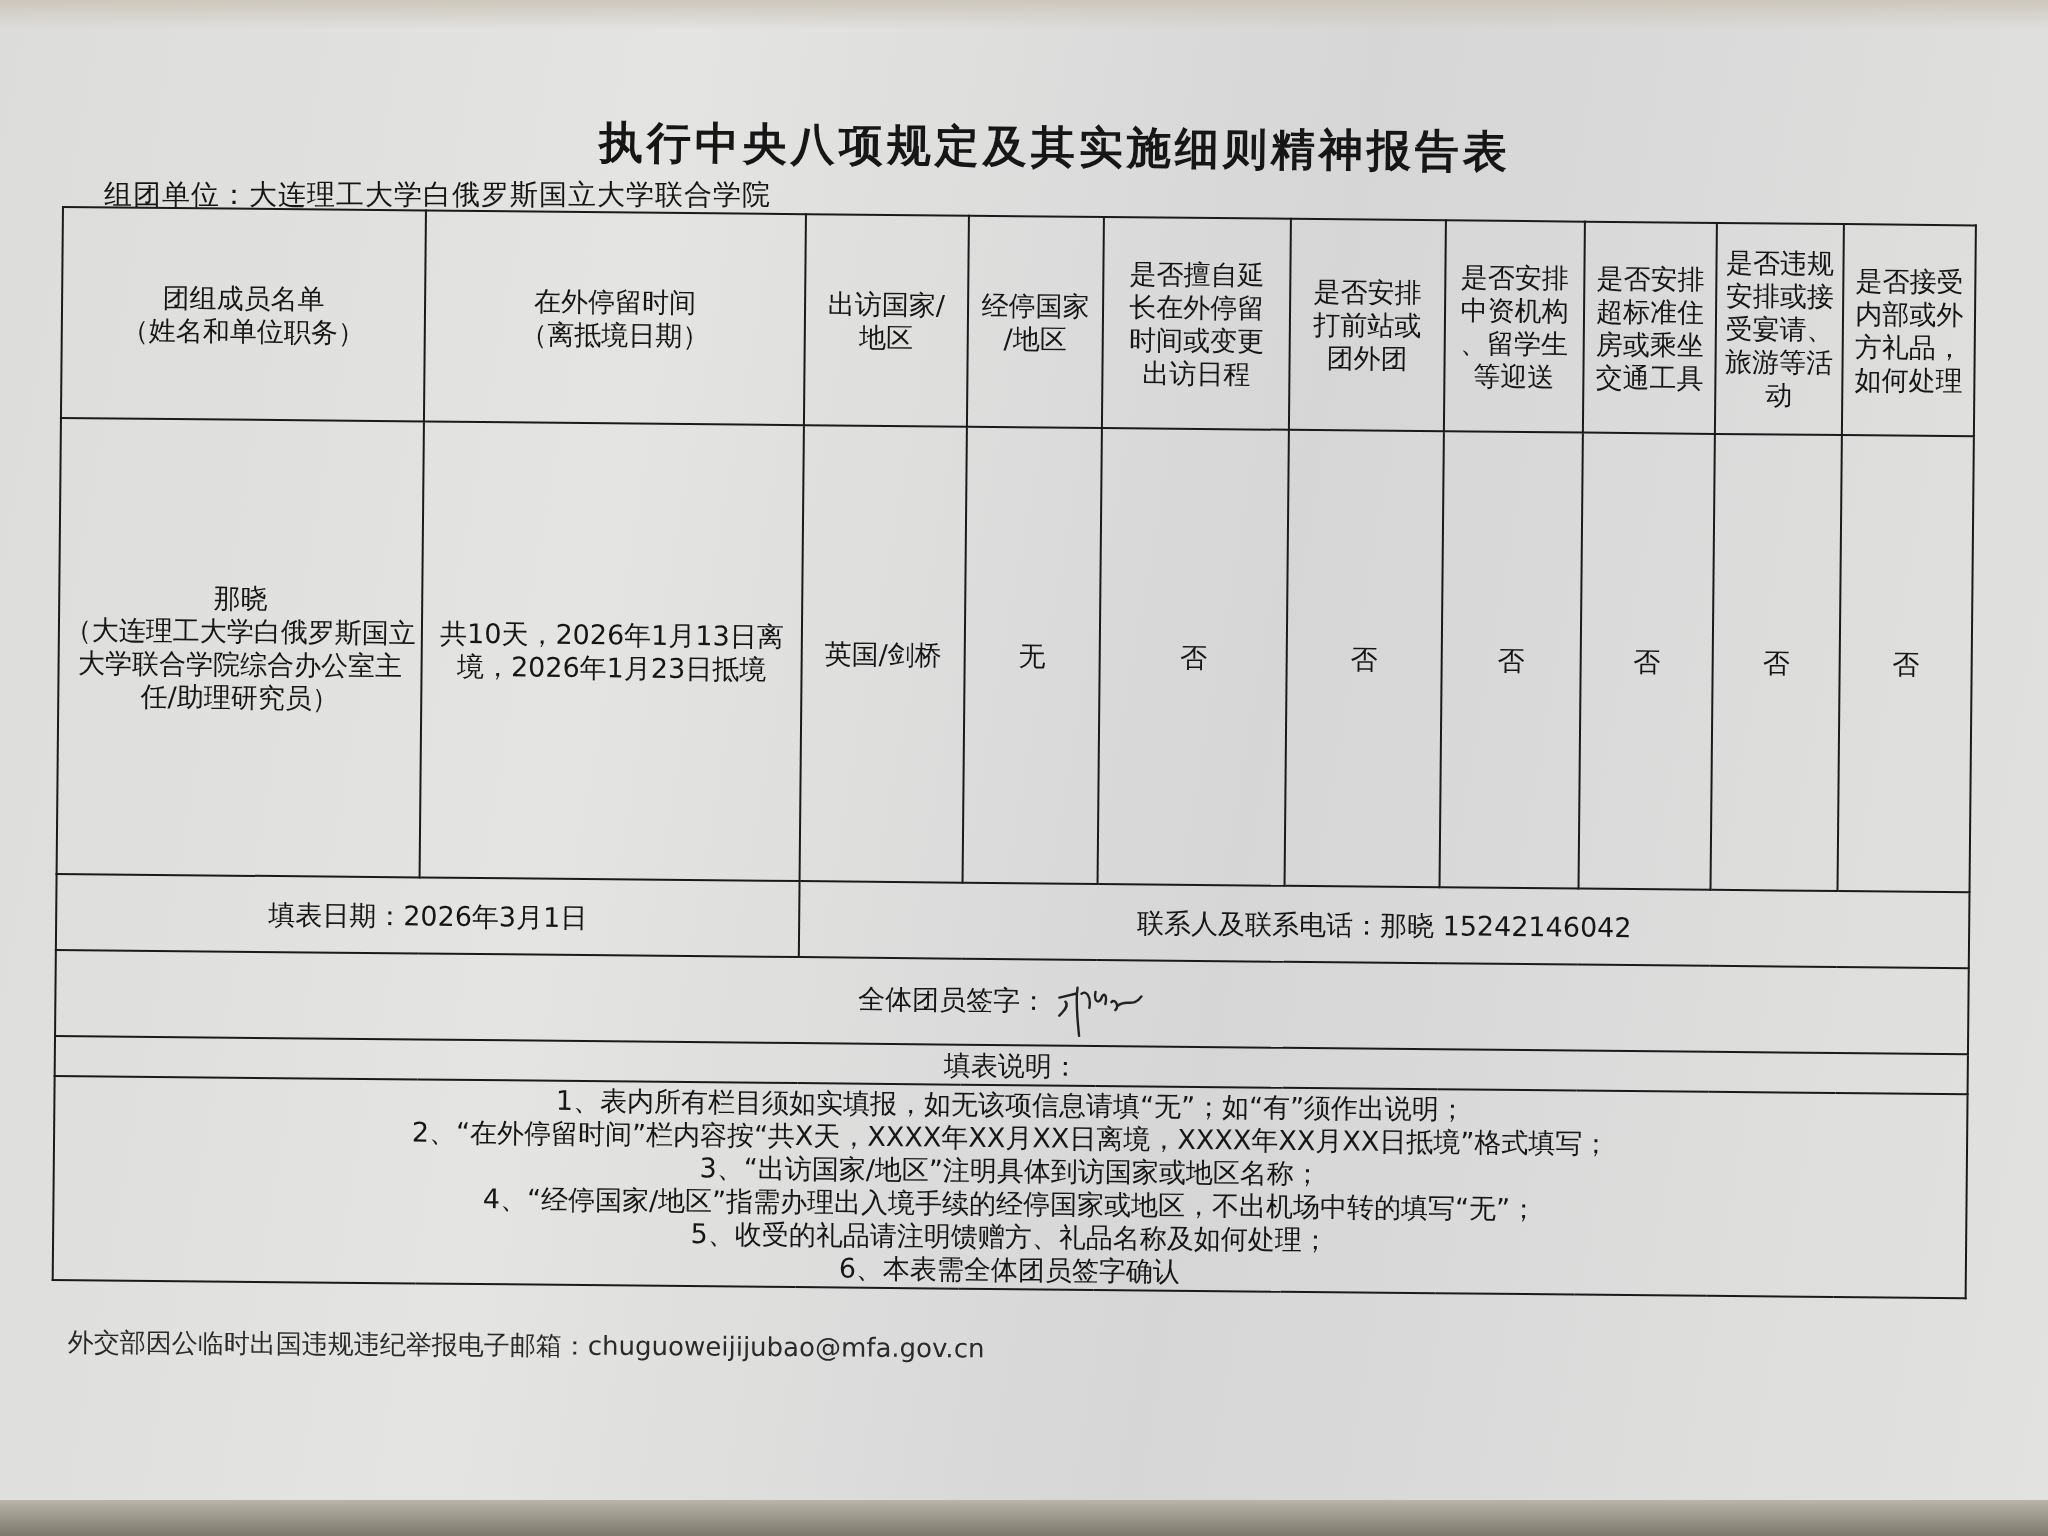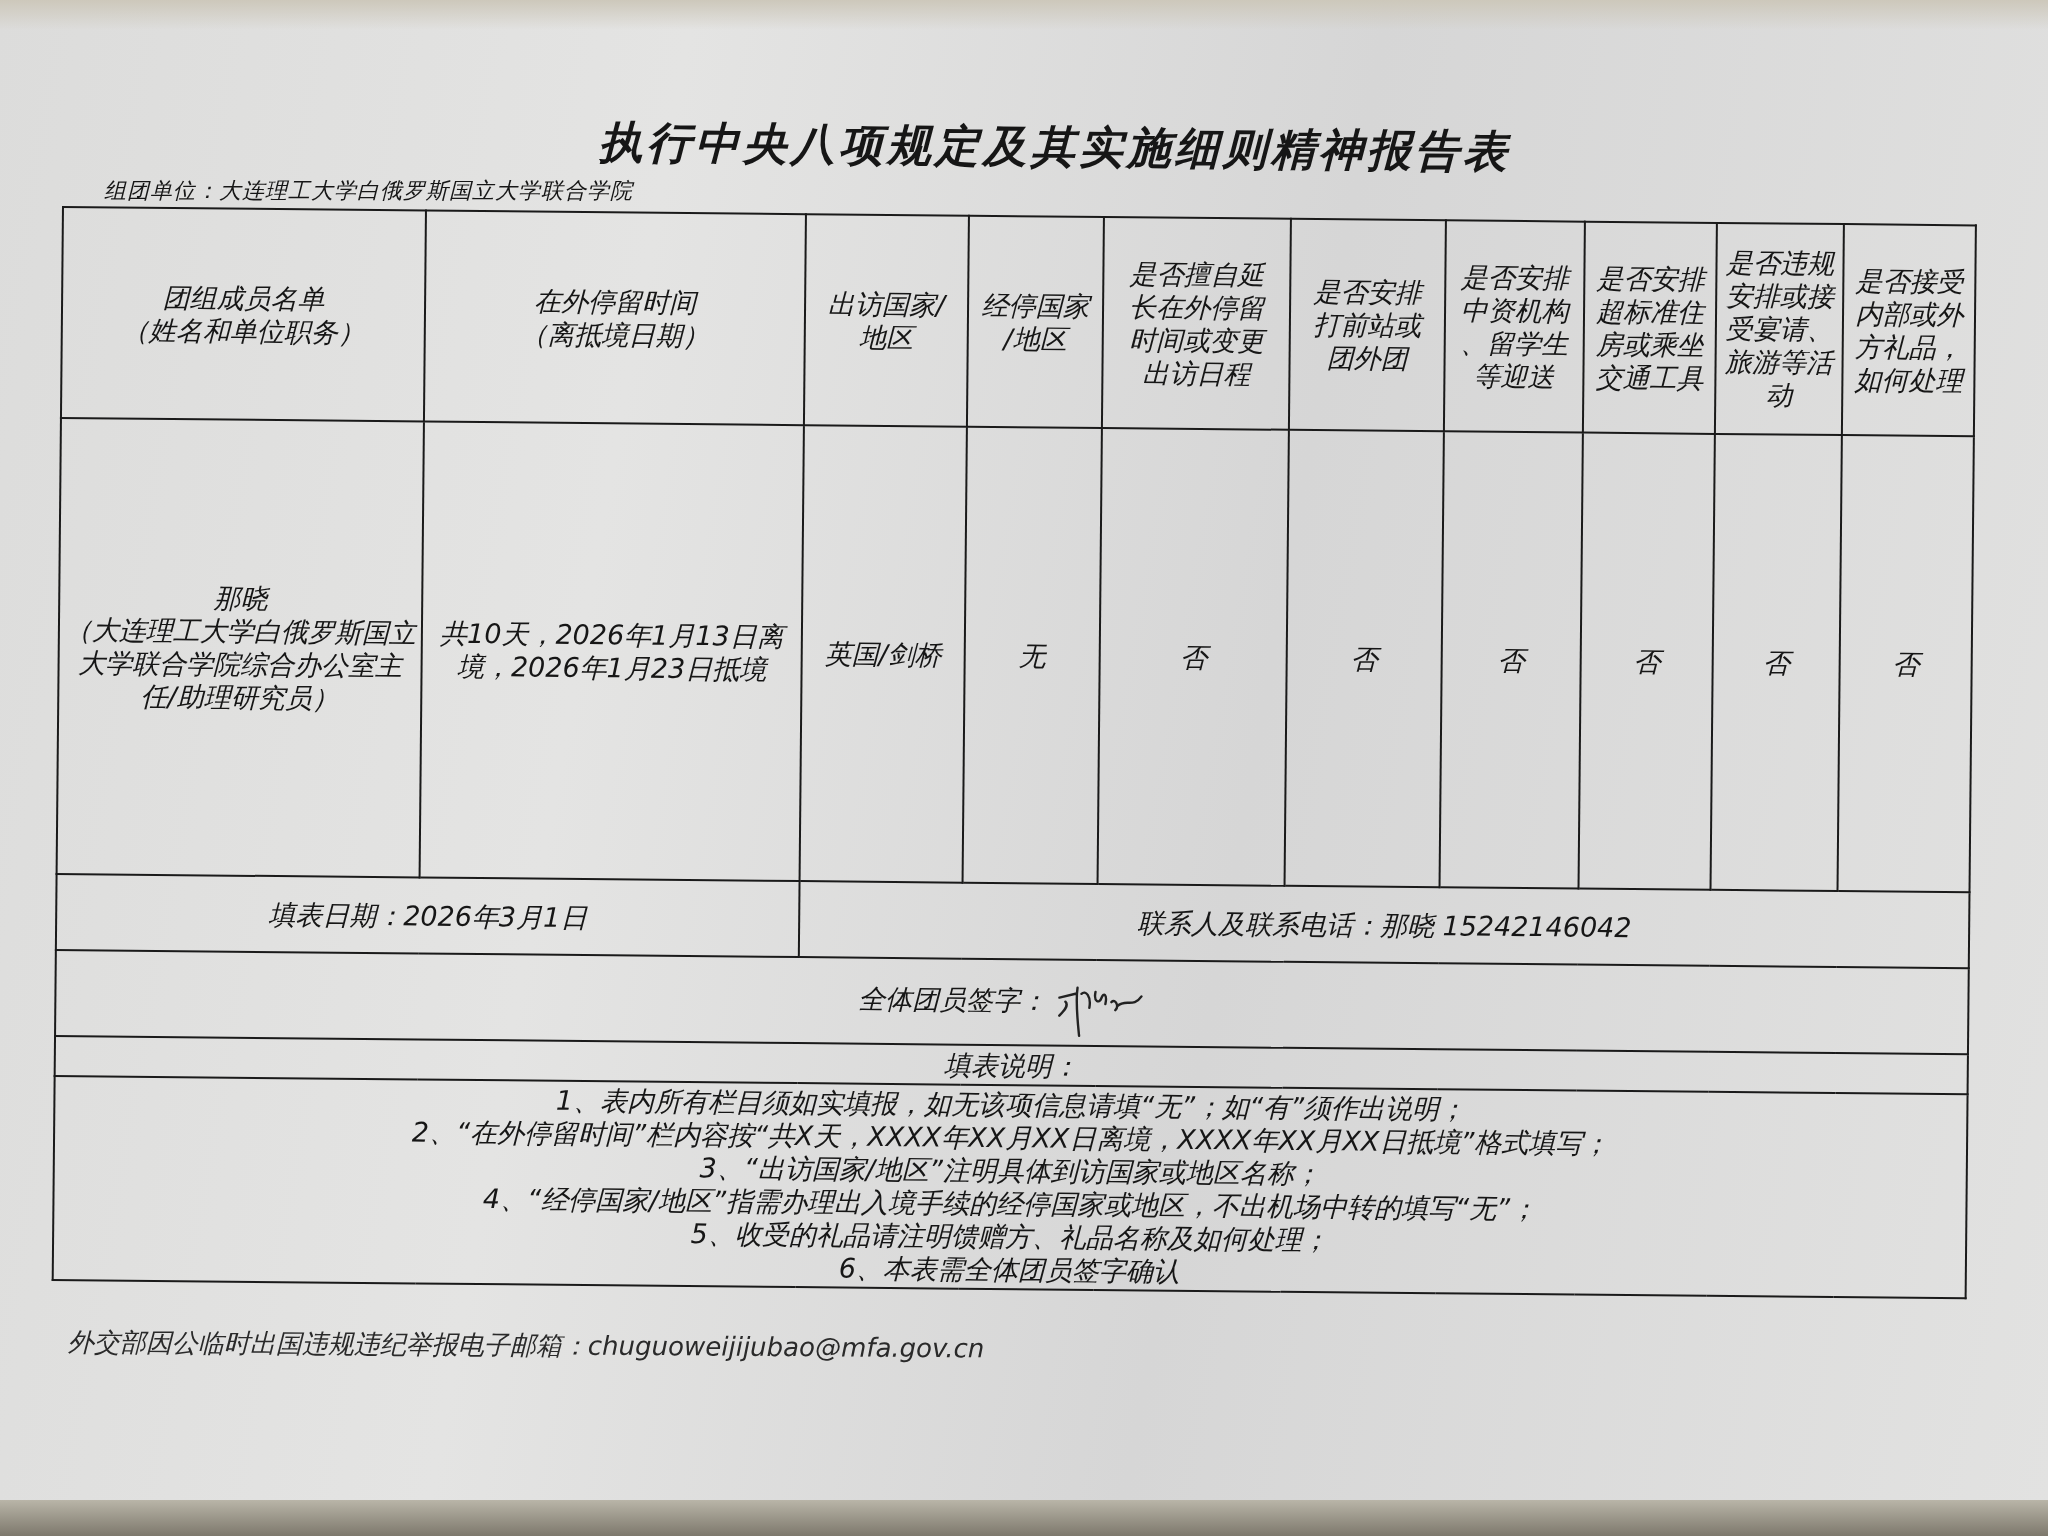--- a/index.html
+++ b/index.html
@@ -6,38 +6,37 @@
   body {
     width: 2048px; height: 1536px; overflow: hidden;
     background: #8d8a80;
     font-family: "DejaVu Sans", "Liberation Sans", sans-serif;
     color: #161616;
   }
   .paper {
     position: absolute; left: 0; top: 0; width: 2048px; height: 1508px;
     background: linear-gradient(100deg, #dcdcdb 0%, #e4e4e3 30%, #d6d6d6 60%, #e2e2e1 100%);
     overflow: hidden;
-    font-style: italic;
   }
   .shadow-top {
     position: absolute; left: 0; top: 0; width: 2048px; height: 30px;
     background: linear-gradient(180deg, #cdc8bb, rgba(205,200,187,0));
   }
   .floor {
     position: absolute; left: 0; top: 1500px; width: 2048px; height: 36px;
     background: linear-gradient(180deg, #b9b5a8, #7d786c);
   }
   .title {
     position: absolute; left: 555px; top: 118px; width: 1000px;
     font-size: 44px; font-weight: bold; letter-spacing: 4px;
     text-align: center; transform: rotate(0.6deg);
   }
   .unit {
     position: absolute; left: 104px; top: 176px;
-    font-size: 22px; letter-spacing: 1px;
+    font-size: 28px; letter-spacing: 1px;
   }
   .form {
     position: absolute; left: 62px; top: 206px; width: 1915px;
     transform: rotate(0.55deg); transform-origin: left top;
   }
   table.grid {
     border-collapse: collapse; width: 100%; table-layout: fixed;
   }
   table.grid td {
     border: 2px solid #1a1a1a; text-align: center; vertical-align: middle;

